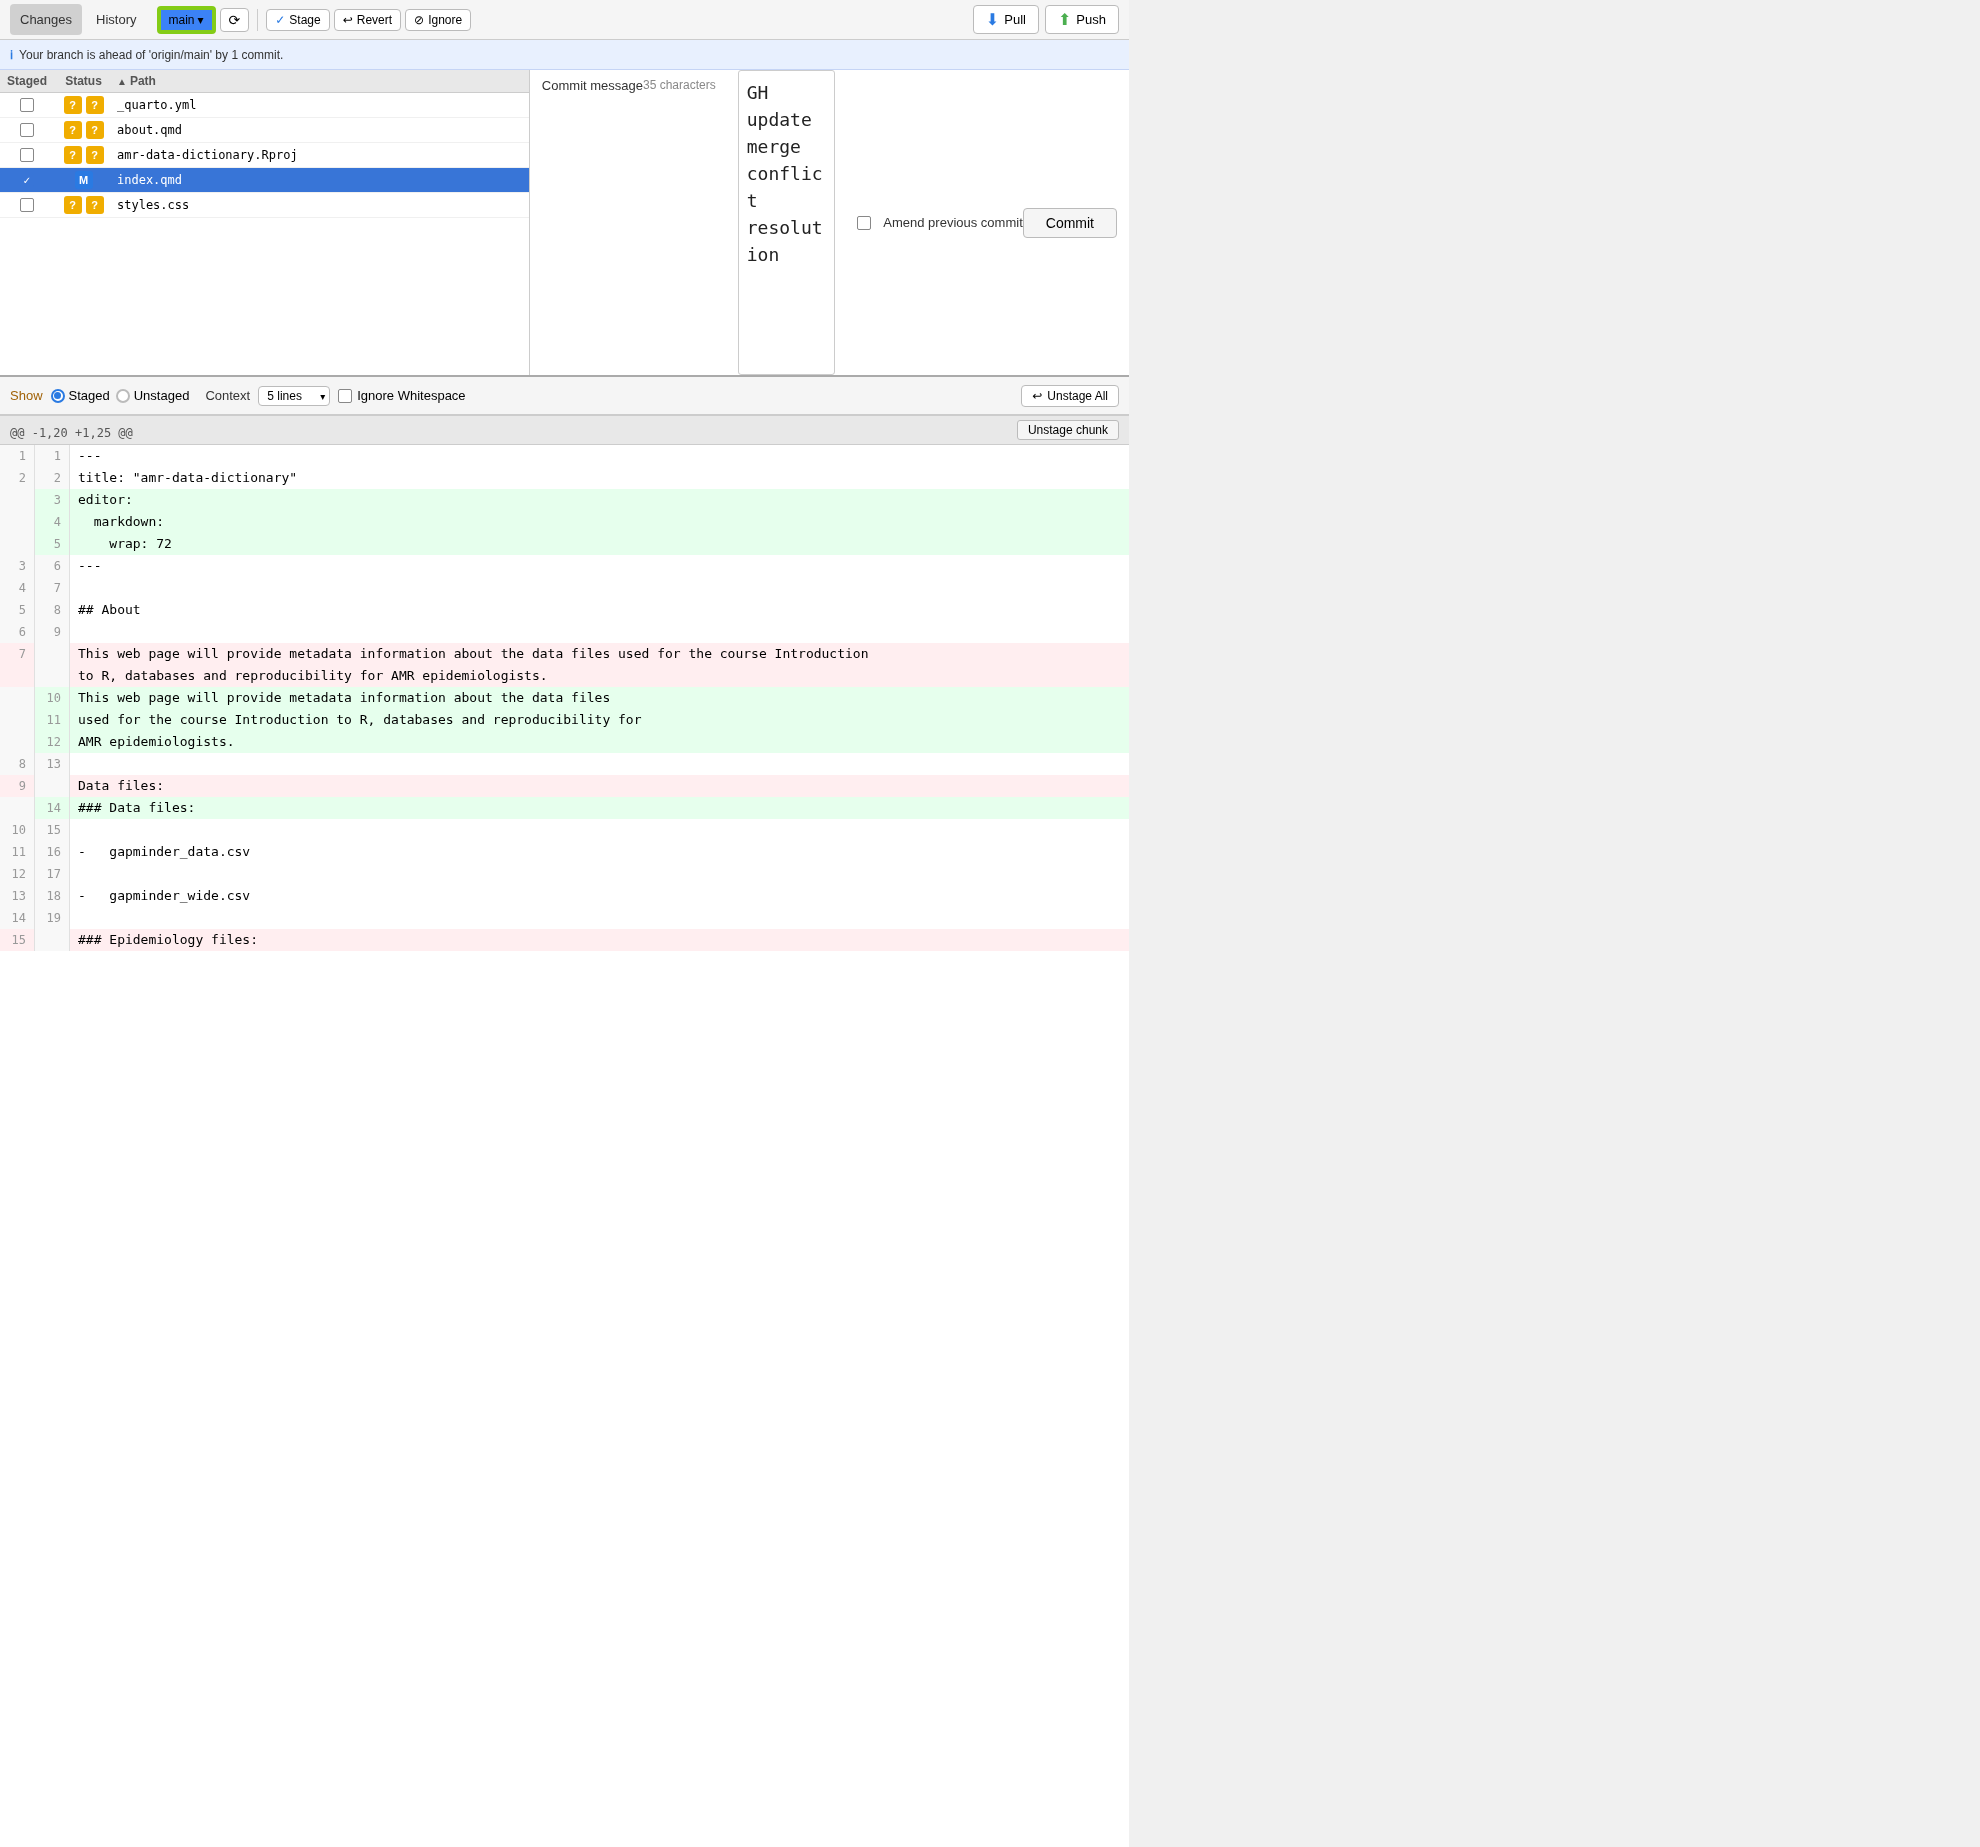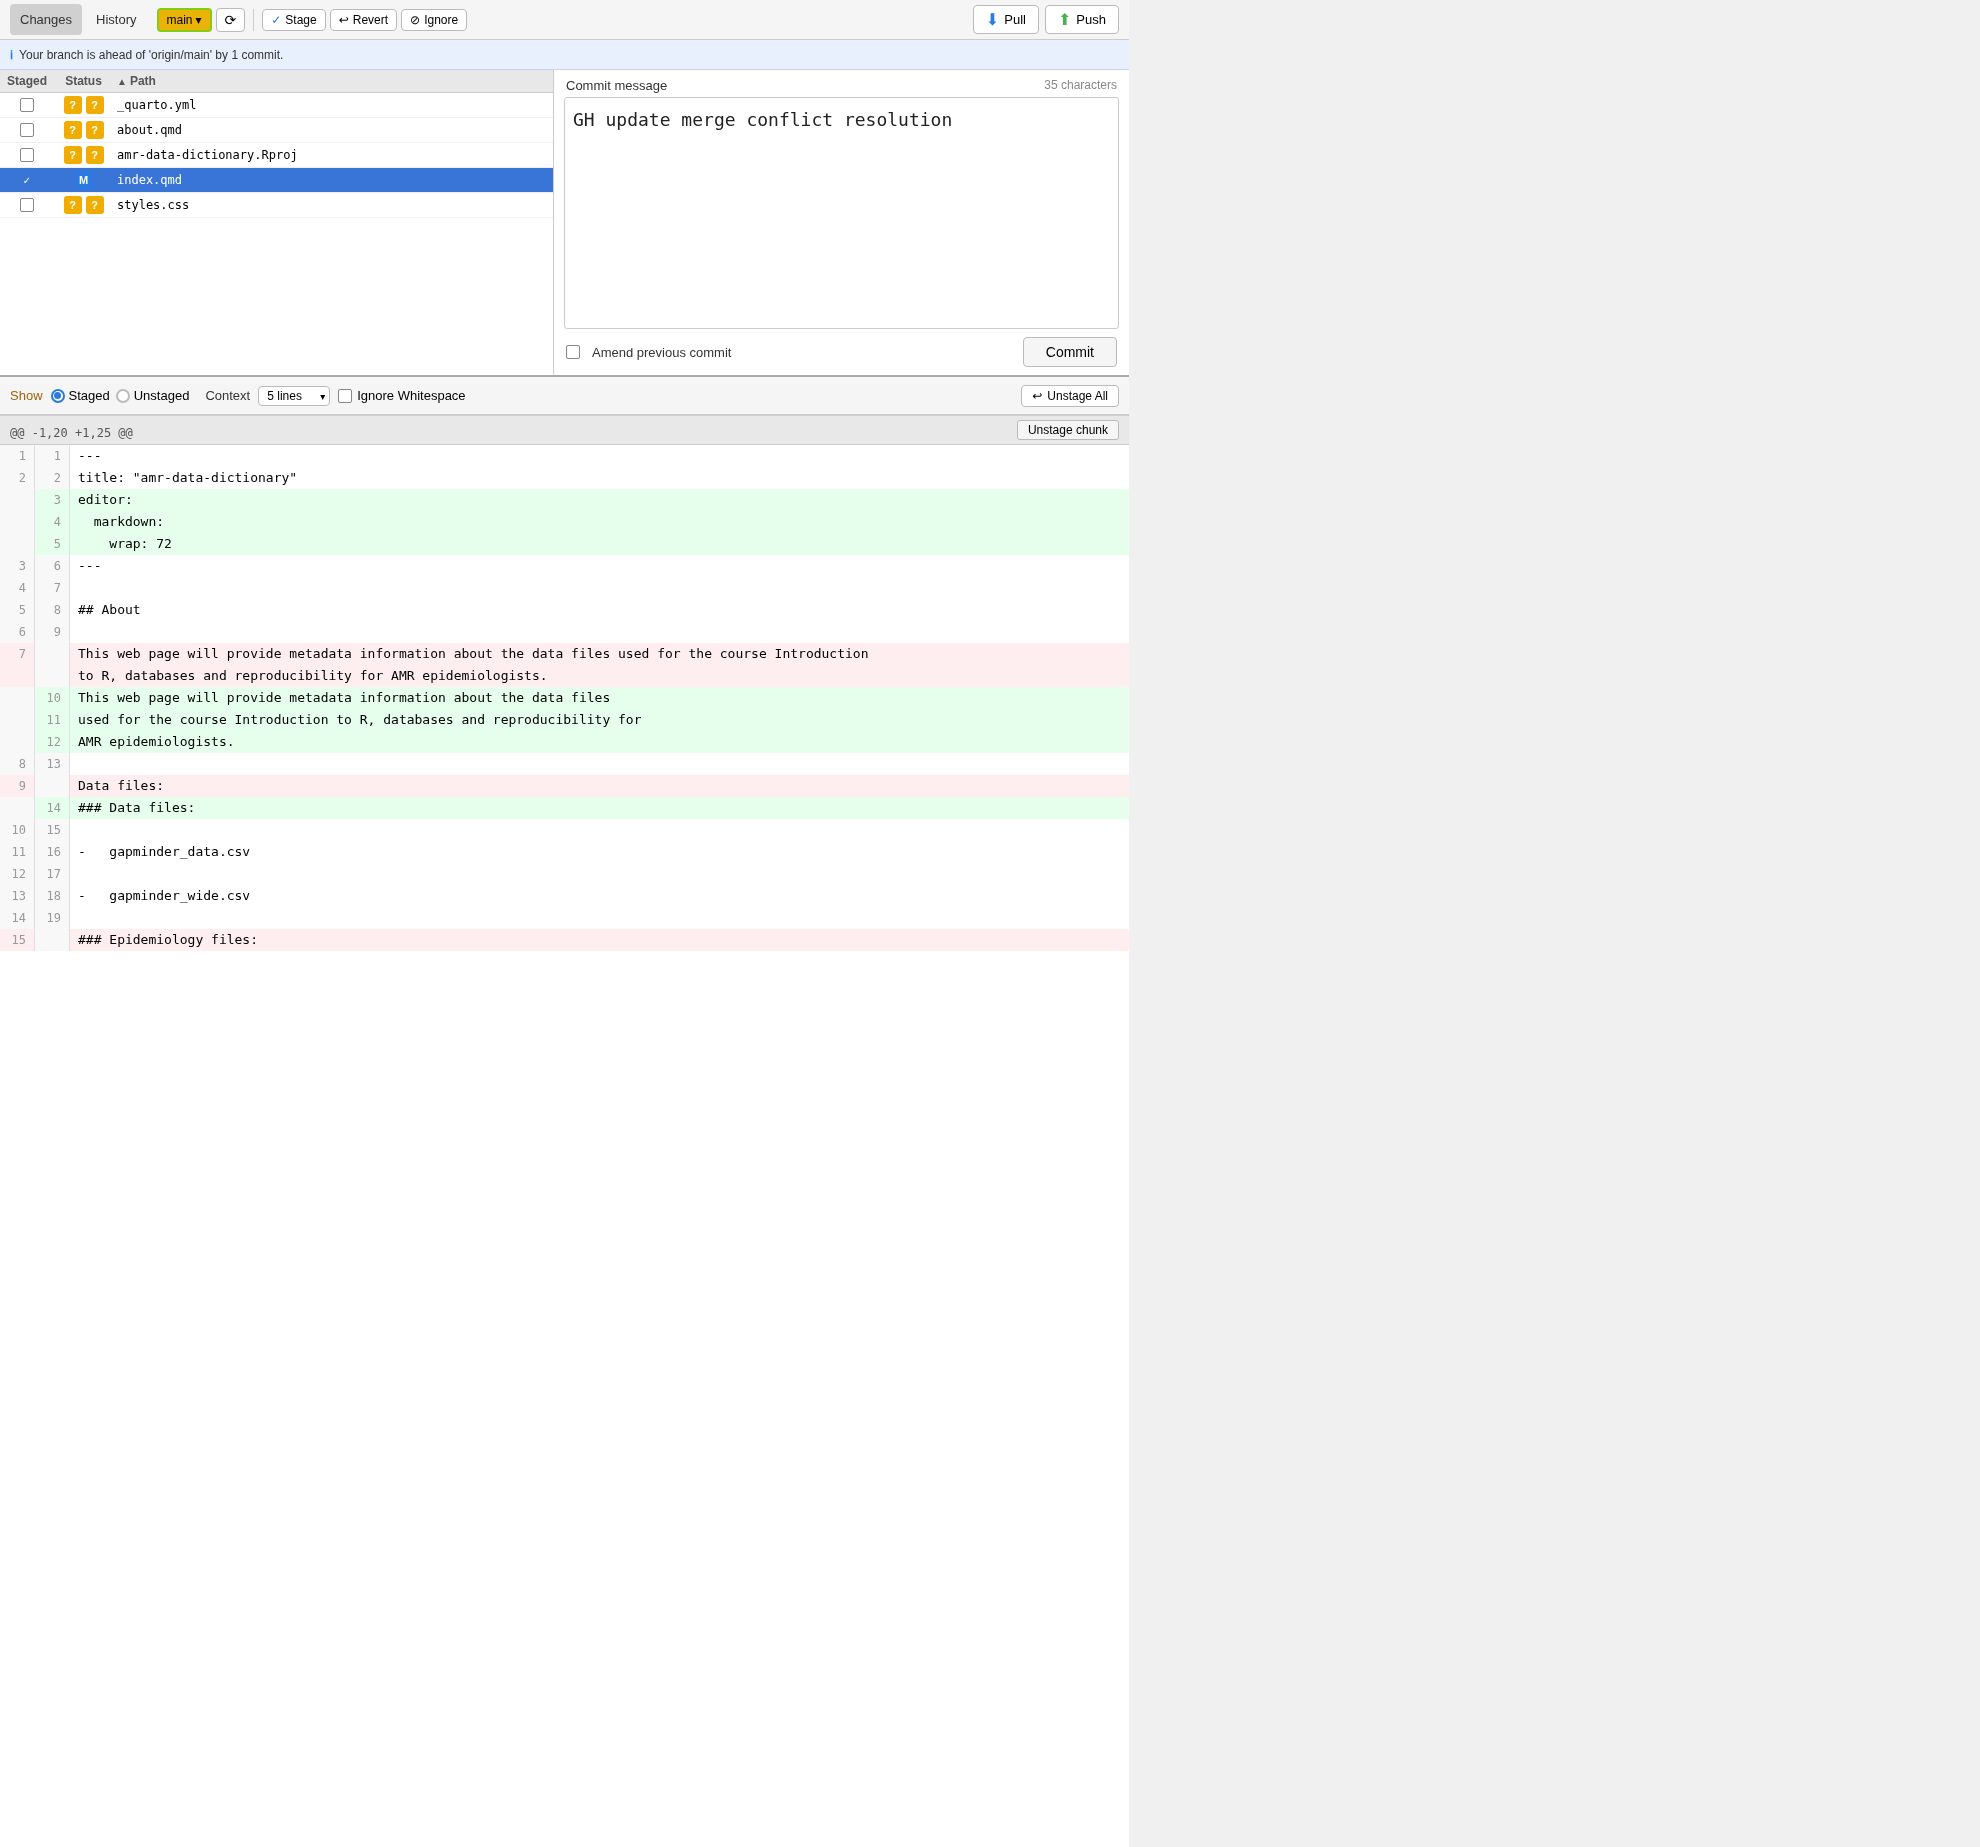--- a/index.html
+++ b/index.html
@@ -63,23 +63,23 @@
     }
     .tab-btn.active {
       background: #d0d0d0;
       font-weight: 500;
     }
     .branch-btn {
       display: flex;
       align-items: center;
       gap: 3px;
       padding: 3px 8px;
-      border: 2px solid #84cc16;
+      border: 4px solid #84cc16;
       border-radius: 4px;
-      background: #eab308;
+      background: #3b82f6;
       font-size: 12px;
       cursor: pointer;
       margin-left: 6px;
     }
     .toolbar-separator { width: 1px; height: 22px; background: #ccc; margin: 0 4px; }
     .icon-btn {
       padding: 3px 8px;
       border: 1px solid #bbb;
       border-radius: 4px;
       background: #fff;
@@ -183,21 +183,20 @@
       font-size: 11px; font-weight: bold;
       color: #fff;
     }
     .sb-q { background: #f0ad00; }
     .sb-m { background: #2a7ae2; }
 
     
     .commit-panel {
       flex: 1;
       display: flex;
-      flex-direction: column;
       background: #fff;
       padding: 0;
     }
     .commit-header {
       display: flex;
       justify-content: space-between;
       padding: 8px 12px 4px;
       font-size: 13px;
       color: #333;
     }

